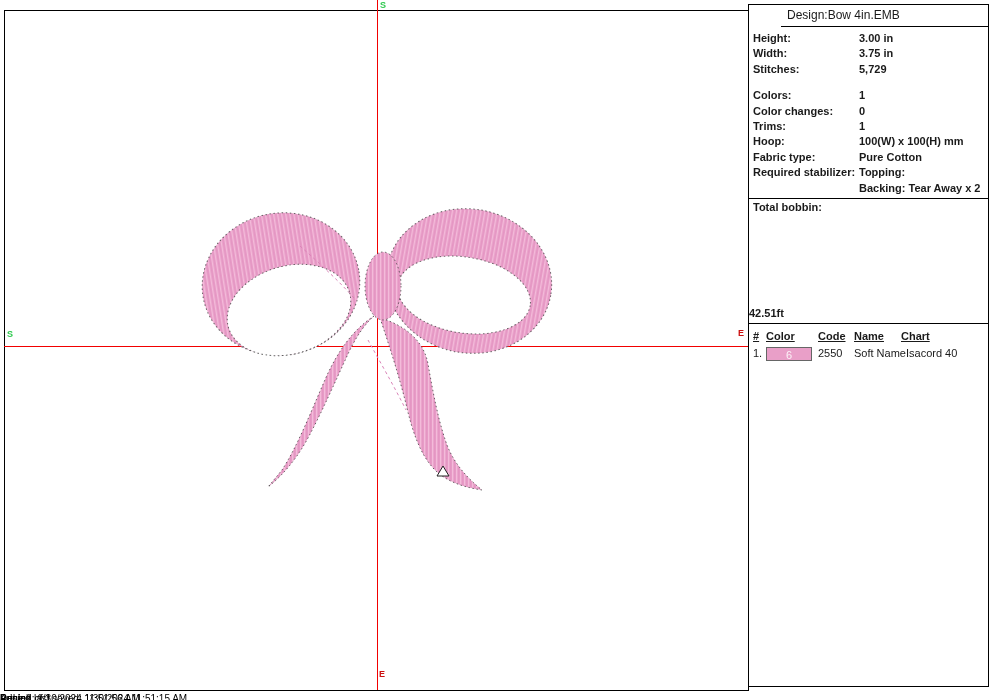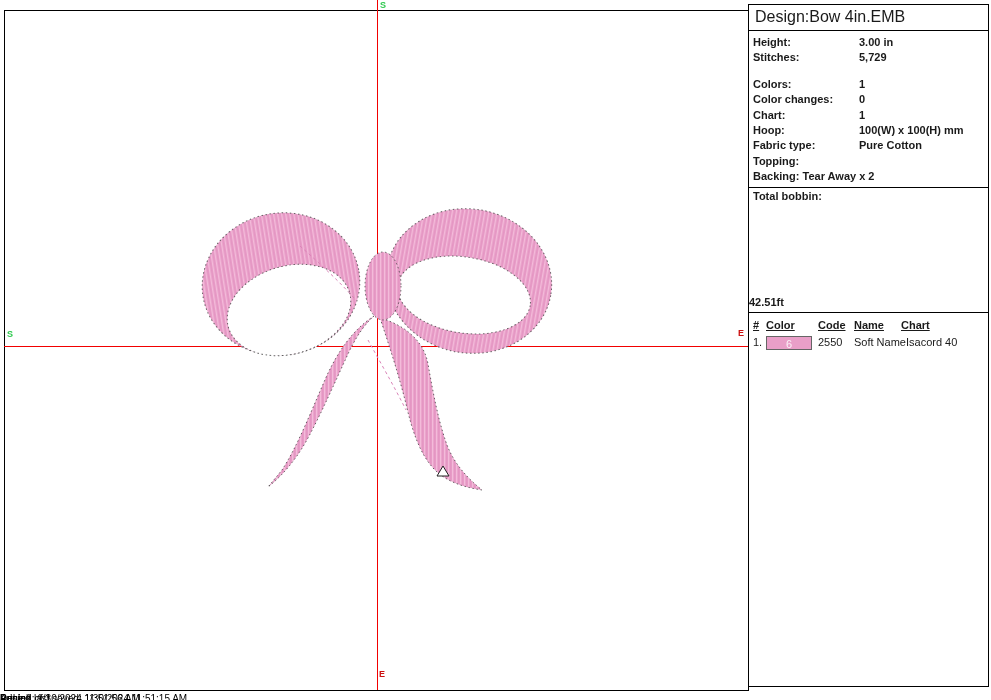--- a/index.html
+++ b/index.html
@@ -30,24 +30,25 @@
   .bow-svg{position:absolute;left:4px;top:10px;}
   
   .panel{
     position:absolute;left:748px;top:4px;
     width:241px;height:683px;
     border:1px solid #000;
     background:#fff;
     box-sizing:border-box;
   }
   .panel-title{
-    font-size:16px;
+    font-size:12px;
     padding:3px 6px 4px 6px;
     border-bottom:1px solid #000;
     white-space:nowrap;
+    margin-left:32px;
   }
   .panel-info{
     padding:4px 4px 0 4px;
     border-bottom:1px solid #000;
     font-size:11px;
     font-weight:bold;
   }
   .info-row{display:flex;line-height:15.4px;}
   .info-row .lbl{width:106px;flex:0 0 106px;white-space:nowrap;}
   .info-row .val{white-space:pre-line;}
@@ -138,44 +139,49 @@
 
 <div class="panel">
   <div class="panel-title">Design:Bow 4in.EMB</div>
 
   <div class="panel-info">
       <div class="info-row">
         <span class="lbl">Height:</span>
         <span class="val">3.00 in</span>
       </div>
       <div class="info-row">
+        <span class="lbl">Width:</span>
+        <span class="val">3.75 in</span>
+      </div>
+      <div class="info-row">
         <span class="lbl">Stitches:</span>
         <span class="val">5,729</span>
       </div>
       <div class="info-row gap-above">
         <span class="lbl">Colors:</span>
         <span class="val">1</span>
       </div>
       <div class="info-row">
         <span class="lbl">Color changes:</span>
         <span class="val">0</span>
       </div>
       <div class="info-row">
-        <span class="lbl">Chart:</span>
+        <span class="lbl">Trims:</span>
         <span class="val">1</span>
       </div>
       <div class="info-row">
         <span class="lbl">Hoop:</span>
         <span class="val">100(W) x 100(H) mm</span>
       </div>
       <div class="info-row">
         <span class="lbl">Fabric type:</span>
         <span class="val">Pure Cotton</span>
       </div>
       <div class="info-row">
+        <span class="lbl">Required stabilizer:</span>
         <span class="val">Topping:
 Backing: Tear Away x 2</span>
       </div>
       <div class="info-row rule-above">
         <span class="lbl">Total bobbin:</span>
         <span class="val">42.51ft</span>
       </div>
     </div>
 
   <div class="panel-colors">

